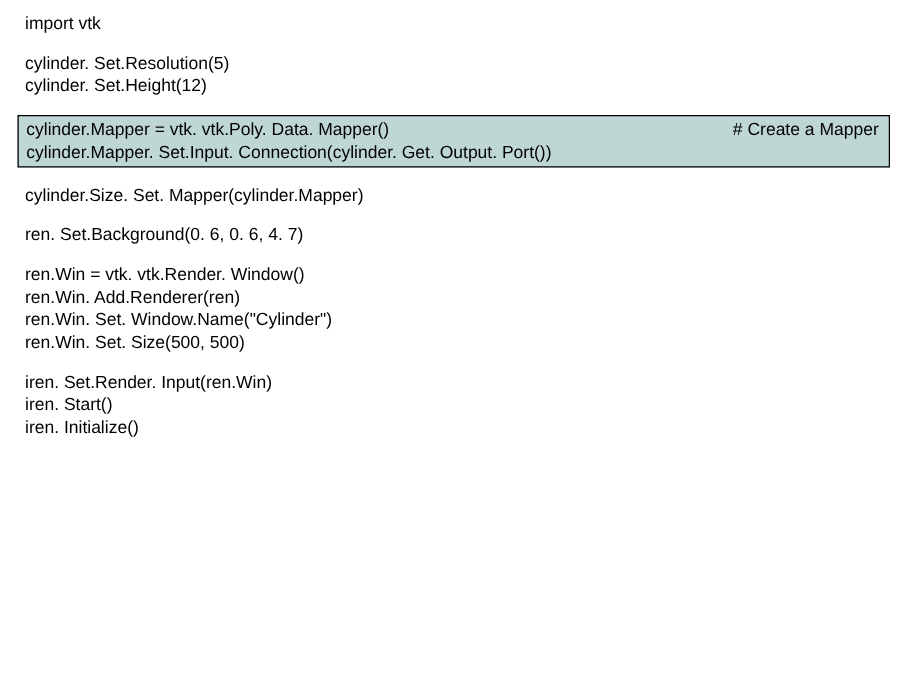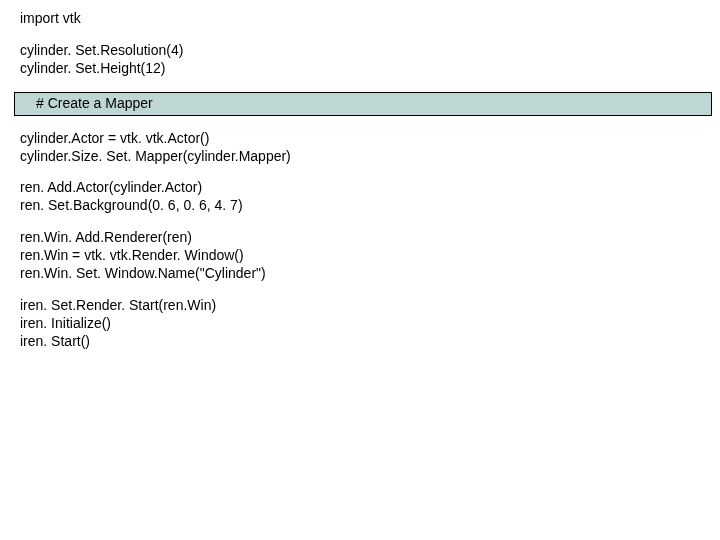--- a/index.html
+++ b/index.html
@@ -43,43 +43,46 @@
 </head>
 <body>
 
 <div class="page">
 
   <div class="block">
     <span class="line">import vtk</span>
   </div>
 
   <div class="block">
-    <span class="line">cylinder. Set.Resolution(4)</span>
+    <span class="line">cylinder. Set.Resolution(5)</span>
     <span class="line">cylinder. Set.Height(12)</span>
   </div>
 
   <div class="block hl">
+    <div class="code-lines">
+      <span class="line">cylinder.Mapper = vtk. vtk.Poly. Data. Mapper()</span>
+      <span class="line">cylinder.Mapper. Set.Input. Connection(cylinder. Get. Output. Port())</span>
+    </div>
     <div class="comment"># Create a Mapper</div>
   </div>
 
   <div class="block">
-    <span class="line">cylinder.Actor = vtk. vtk.Actor()</span>
     <span class="line">cylinder.Size. Set. Mapper(cylinder.Mapper)</span>
   </div>
 
   <div class="block">
-    <span class="line">ren. Add.Actor(cylinder.Actor)</span>
     <span class="line">ren. Set.Background(0. 6, 0. 6, 4. 7)</span>
   </div>
 
   <div class="block">
+    <span class="line">ren.Win = vtk. vtk.Render. Window()</span>
     <span class="line">ren.Win. Add.Renderer(ren)</span>
-    <span class="line">ren.Win = vtk. vtk.Render. Window()</span>
     <span class="line">ren.Win. Set. Window.Name("Cylinder")</span>
+    <span class="line">ren.Win. Set. Size(500, 500)</span>
   </div>
 
   <div class="block">
-    <span class="line">iren. Set.Render. Start(ren.Win)</span>
+    <span class="line">iren. Set.Render. Input(ren.Win)</span>
+    <span class="line">iren. Start()</span>
     <span class="line">iren. Initialize()</span>
-    <span class="line">iren. Start()</span>
   </div>
 
 </div>
 
 </body></html>

